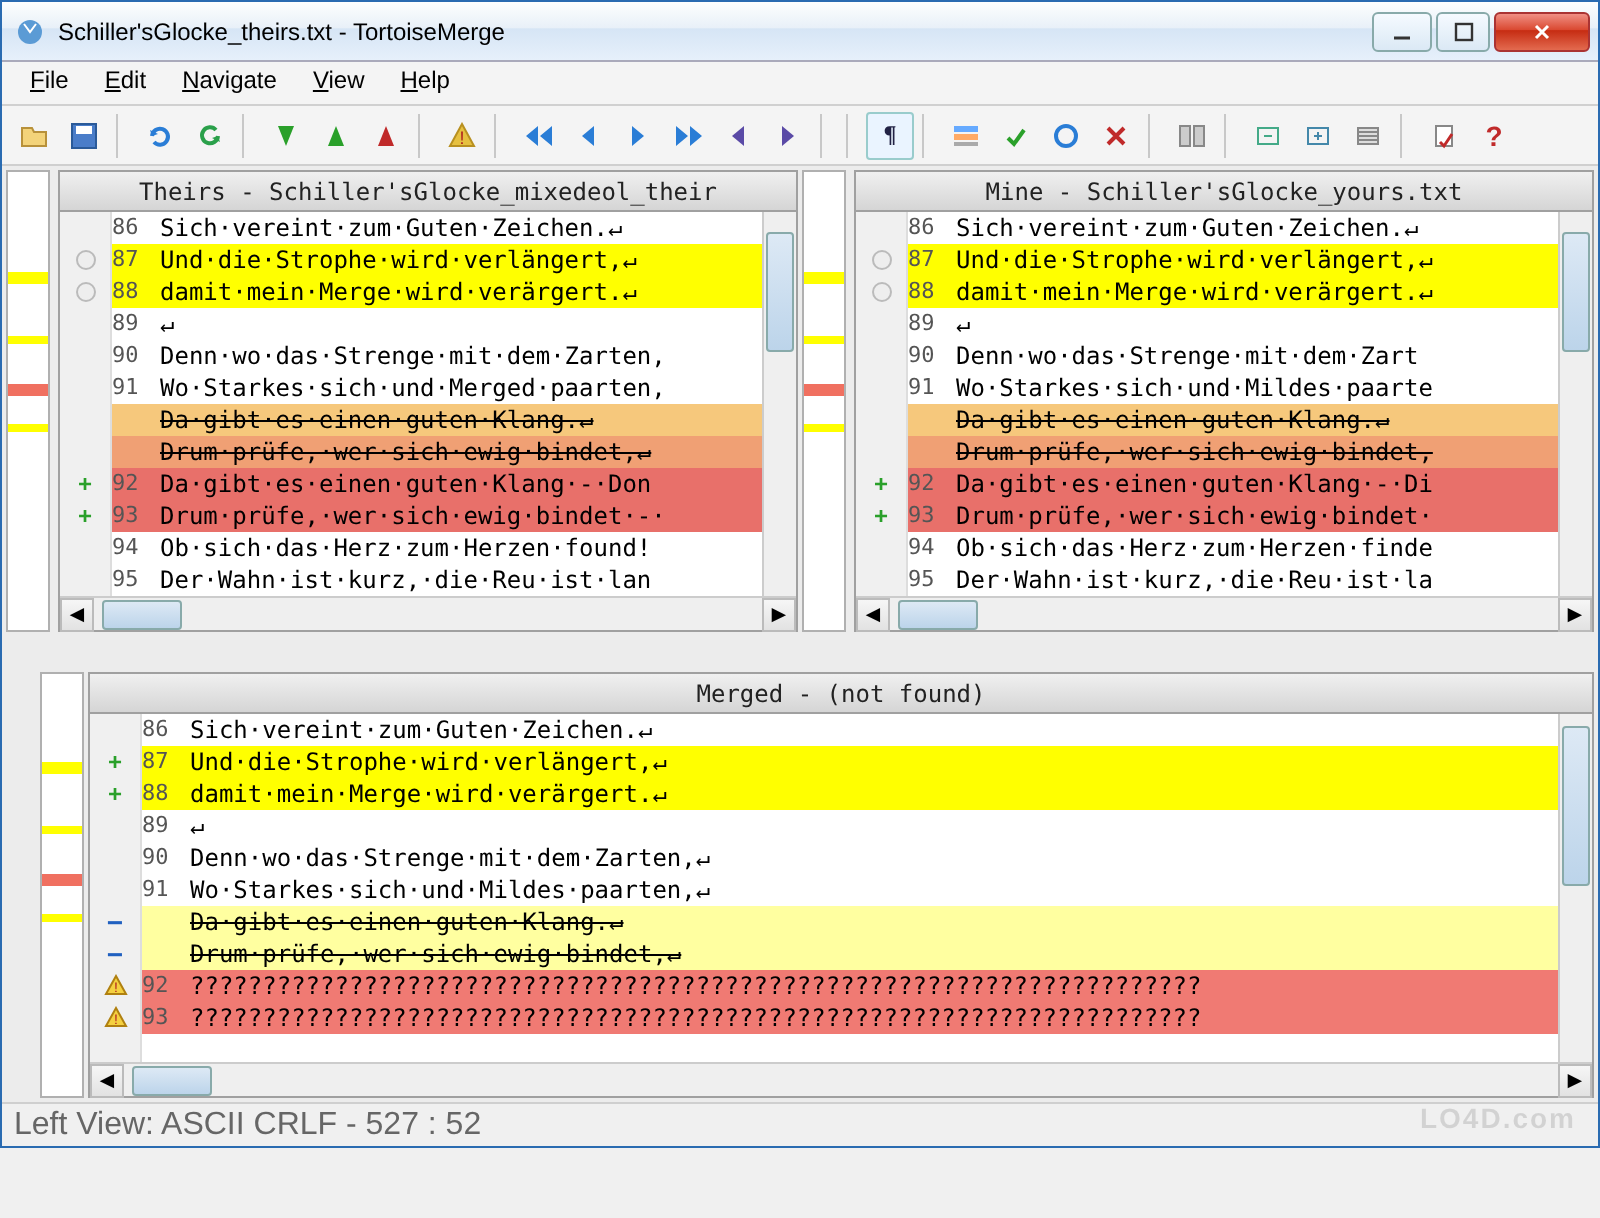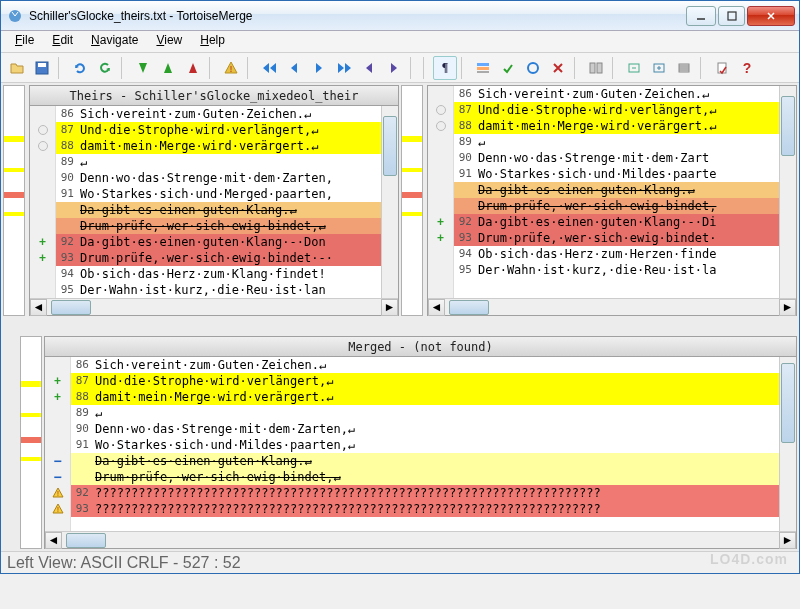--- a/index.html
+++ b/index.html
@@ -31,21 +31,21 @@
 .top-row { flex: 0 0 228px; display:flex; gap:2px; }
 .locator { width: 22px; background: #fff; border:1px solid #b0b0b0; display:flex; flex-direction:column; margin-right:2px; }
 .locator .seg { width:100%; }
 .pane { flex:1; border:1px solid #a0a0a0; display:flex; flex-direction:column; background:#fff; min-width:0; }
 .pane-header { height: 20px; background: linear-gradient(#f0f0f0,#d5d5d5); border-bottom:1px solid #a0a0a0; display:flex; align-items:center; justify-content:center; font-family: Consolas, monospace; font-size:12px; color:#222; }
 .pane-body { flex:1; display:flex; overflow:hidden; position:relative; }
 .gutter { width: 26px; background:#f0f0f0; border-right:1px solid #ddd; display:flex; flex-direction:column; }
 .gutter-icon { height:16px; display:flex; align-items:center; justify-content:center; }
 .code-lines { flex:1; font-family: Consolas, monospace; font-size:12px; overflow:hidden; white-space:nowrap; }
 .line-row { display:flex; height:16px; line-height:16px; }
-.ln { width:22px; text-align:right; color:#555; padding-right:4px; flex-shrink:0; font-size:11px; }
+.ln { width:22px; color:#555; padding-right:4px; flex-shrink:0; font-size:11px; }
 .tx { flex:1; padding-left:2px; overflow:hidden; }
 .bg-yellow { background:#ffff00; }
 .bg-orange { background:#f6c87c; }
 .bg-salmon { background:#f0a074; }
 .bg-red { background:#e8706a; }
 .bg-redq { background:#f07a73; }
 .bg-lyellow { background:#ffffa0; }
 .strike { text-decoration: line-through; }
 .vscroll { width:17px; background:#efefef; border-left:1px solid #ccc; position:relative; }
 .vscroll .thumb { position:absolute; left:1px; right:1px; top:10px; height:60px; background:linear-gradient(#dde9f5,#bcd4ea); border:1px solid #8aa; border-radius:2px; }
@@ -331,21 +331,21 @@
               <div class="line-row bg-red">
                 <div class="ln">92</div>
                 <div class="tx">Da·gibt·es·einen·guten·Klang·-·Don</div>
               </div>
               <div class="line-row bg-red">
                 <div class="ln">93</div>
                 <div class="tx">Drum·prüfe,·wer·sich·ewig·bindet·-·</div>
               </div>
               <div class="line-row ">
                 <div class="ln">94</div>
-                <div class="tx">Ob·sich·das·Herz·zum·Klang·findet!</div>
+                <div class="tx">Ob·sich·das·Herz·zum·Herzen·found!</div>
               </div>
               <div class="line-row ">
                 <div class="ln">95</div>
                 <div class="tx">Der·Wahn·ist·kurz,·die·Reu·ist·lan</div>
               </div>
             </div>
           <div class="vscroll">
               <div class="thumb"></div>
             </div>
         </div>
@@ -364,20 +364,21 @@
         <div class="seg" style="height:26px;background:#fff"></div>
         <div class="seg" style="height:4px;background:#ffff00"></div>
         <div class="seg" style="height:20px;background:#fff"></div>
         <div class="seg" style="height:6px;background:#f07060"></div>
         <div class="seg" style="height:14px;background:#fff"></div>
         <div class="seg" style="height:4px;background:#ffff00"></div>
         <div class="seg" style="flex:2;background:#fff"></div>
       </div>
 
       <div class="pane">
+        <div class="pane-header">Mine - Schiller'sGlocke_yours.txt</div>
         <div class="pane-body">
           <div class="gutter">
             <div class="gutter-icon"></div>
               <div class="gutter-icon">
                 <div class="ic-circle"></div>
               </div>
               <div class="gutter-icon">
                 <div class="ic-circle"></div>
               </div>
               <div class="gutter-icon"></div>

